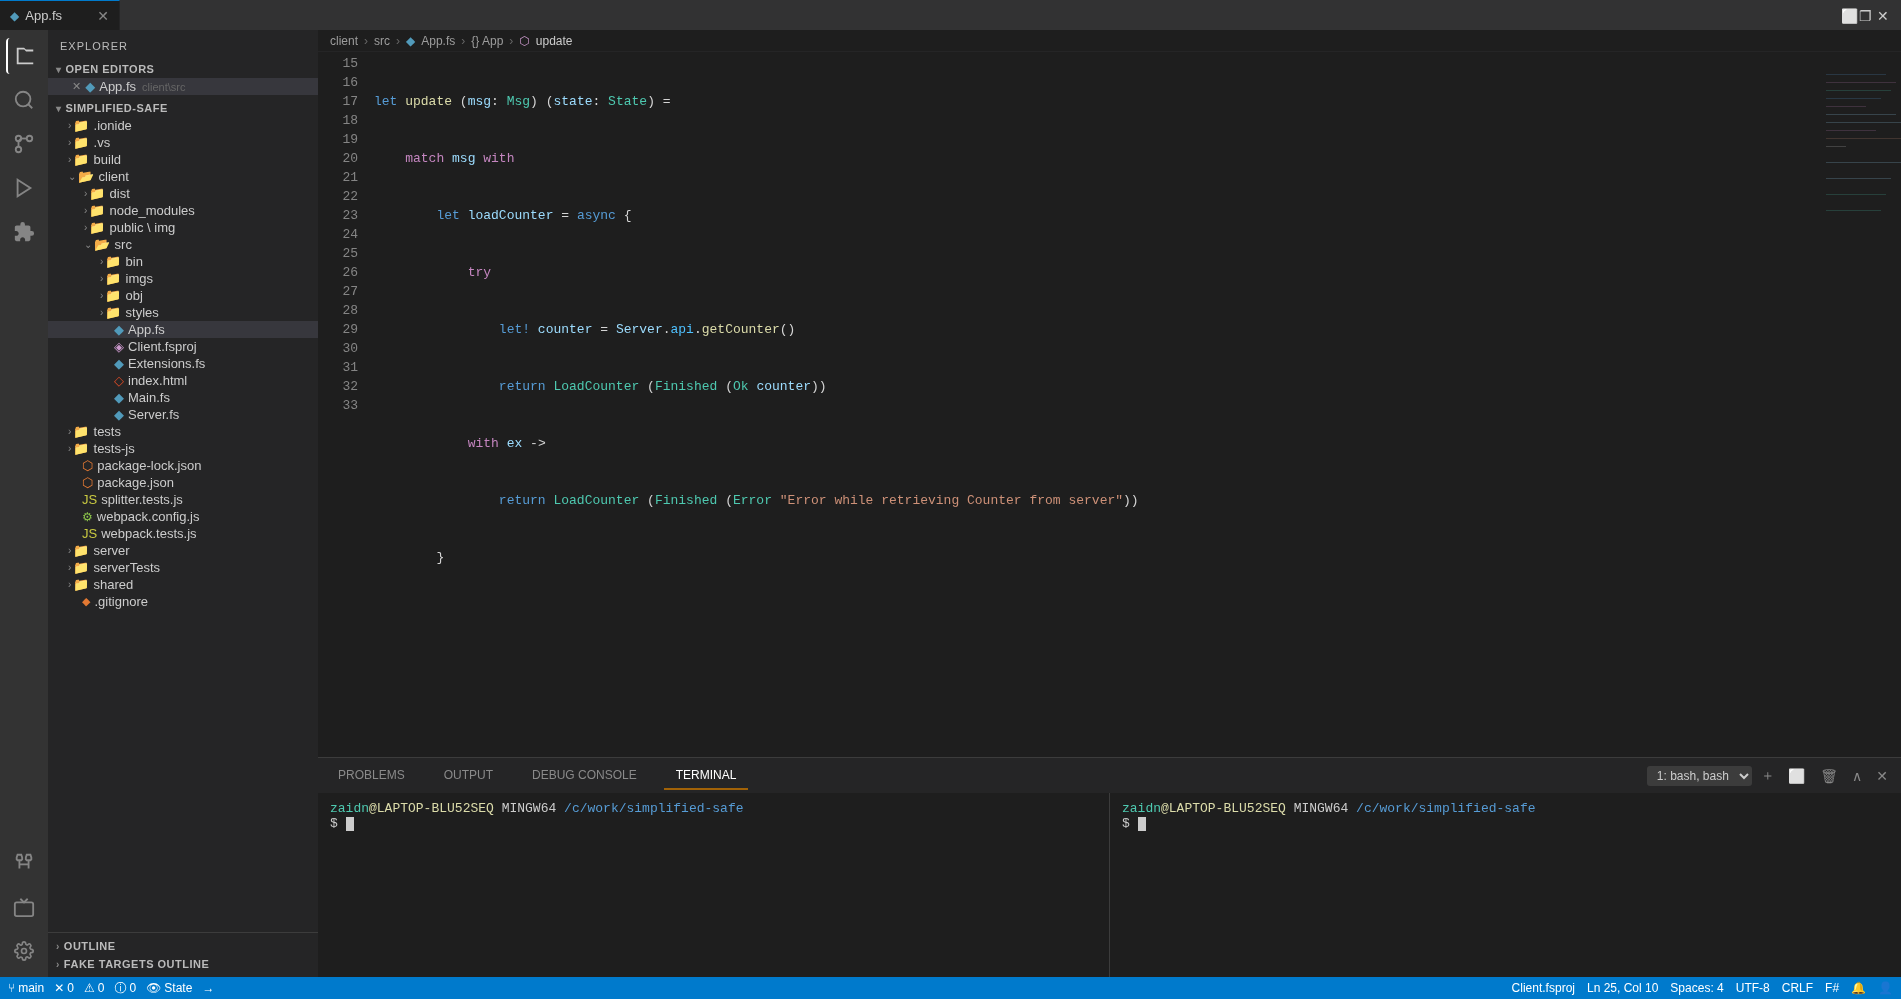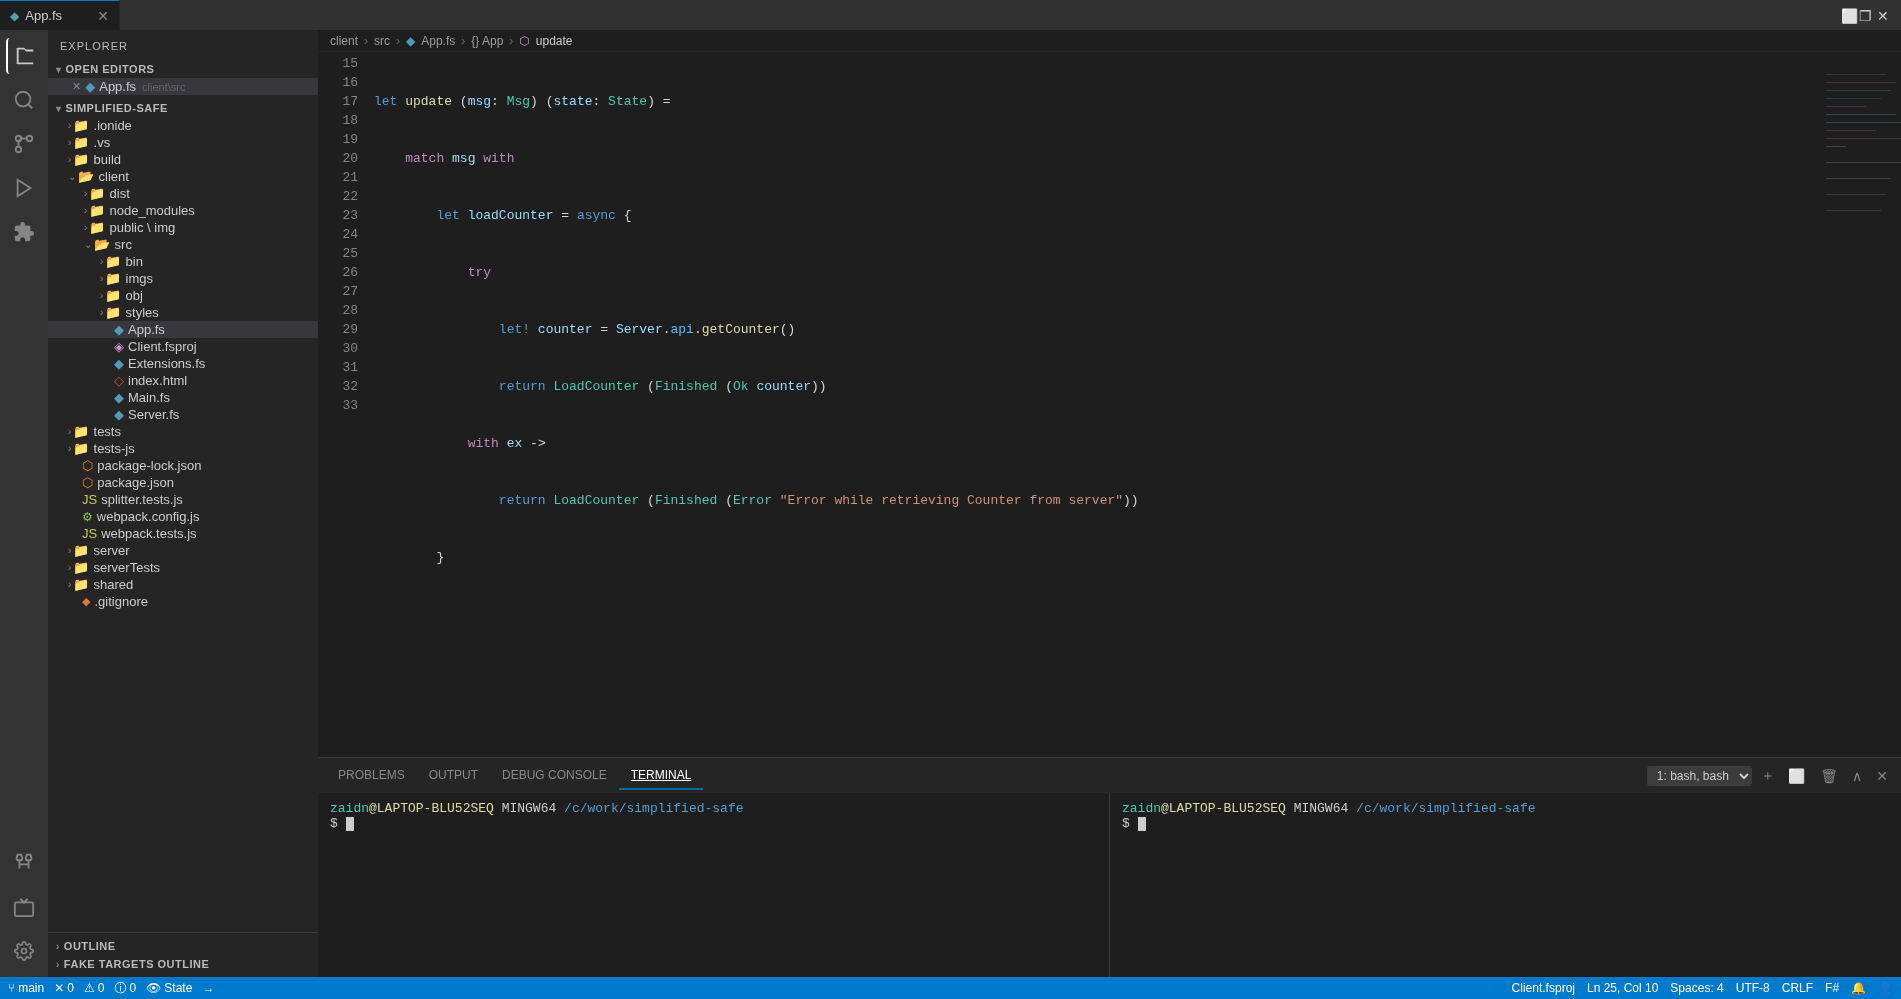--- a/index.html
+++ b/index.html
@@ -235,34 +235,33 @@
       flex-direction: column;
       border-top: 1px solid #3c3c3c;
       flex-shrink: 0;
     }
     .panel-tabs {
       display: flex;
       align-items: center;
       background: #252526;
       height: 35px;
       padding: 0 8px;
-      gap: 0;
+      gap: 15px;
       flex-shrink: 0;
     }
     .panel-tab {
       padding: 6px 12px;
       font-size: 12px;
       color: #8a8a8a;
       cursor: pointer;
       border-bottom: 2px solid transparent;
     }
     .panel-tab.active {
       color: #fff;
-      border-bottom: 2px solid #0369a1;
-      text-decoration: underline;
+      border-bottom: 2px solid #a16207;
     }
     .panel-actions {
       margin-left: auto;
       display: flex;
       align-items: center;
       gap: 4px;
     }
     .panel-action-btn {
       color: #888;
       font-size: 14px;

